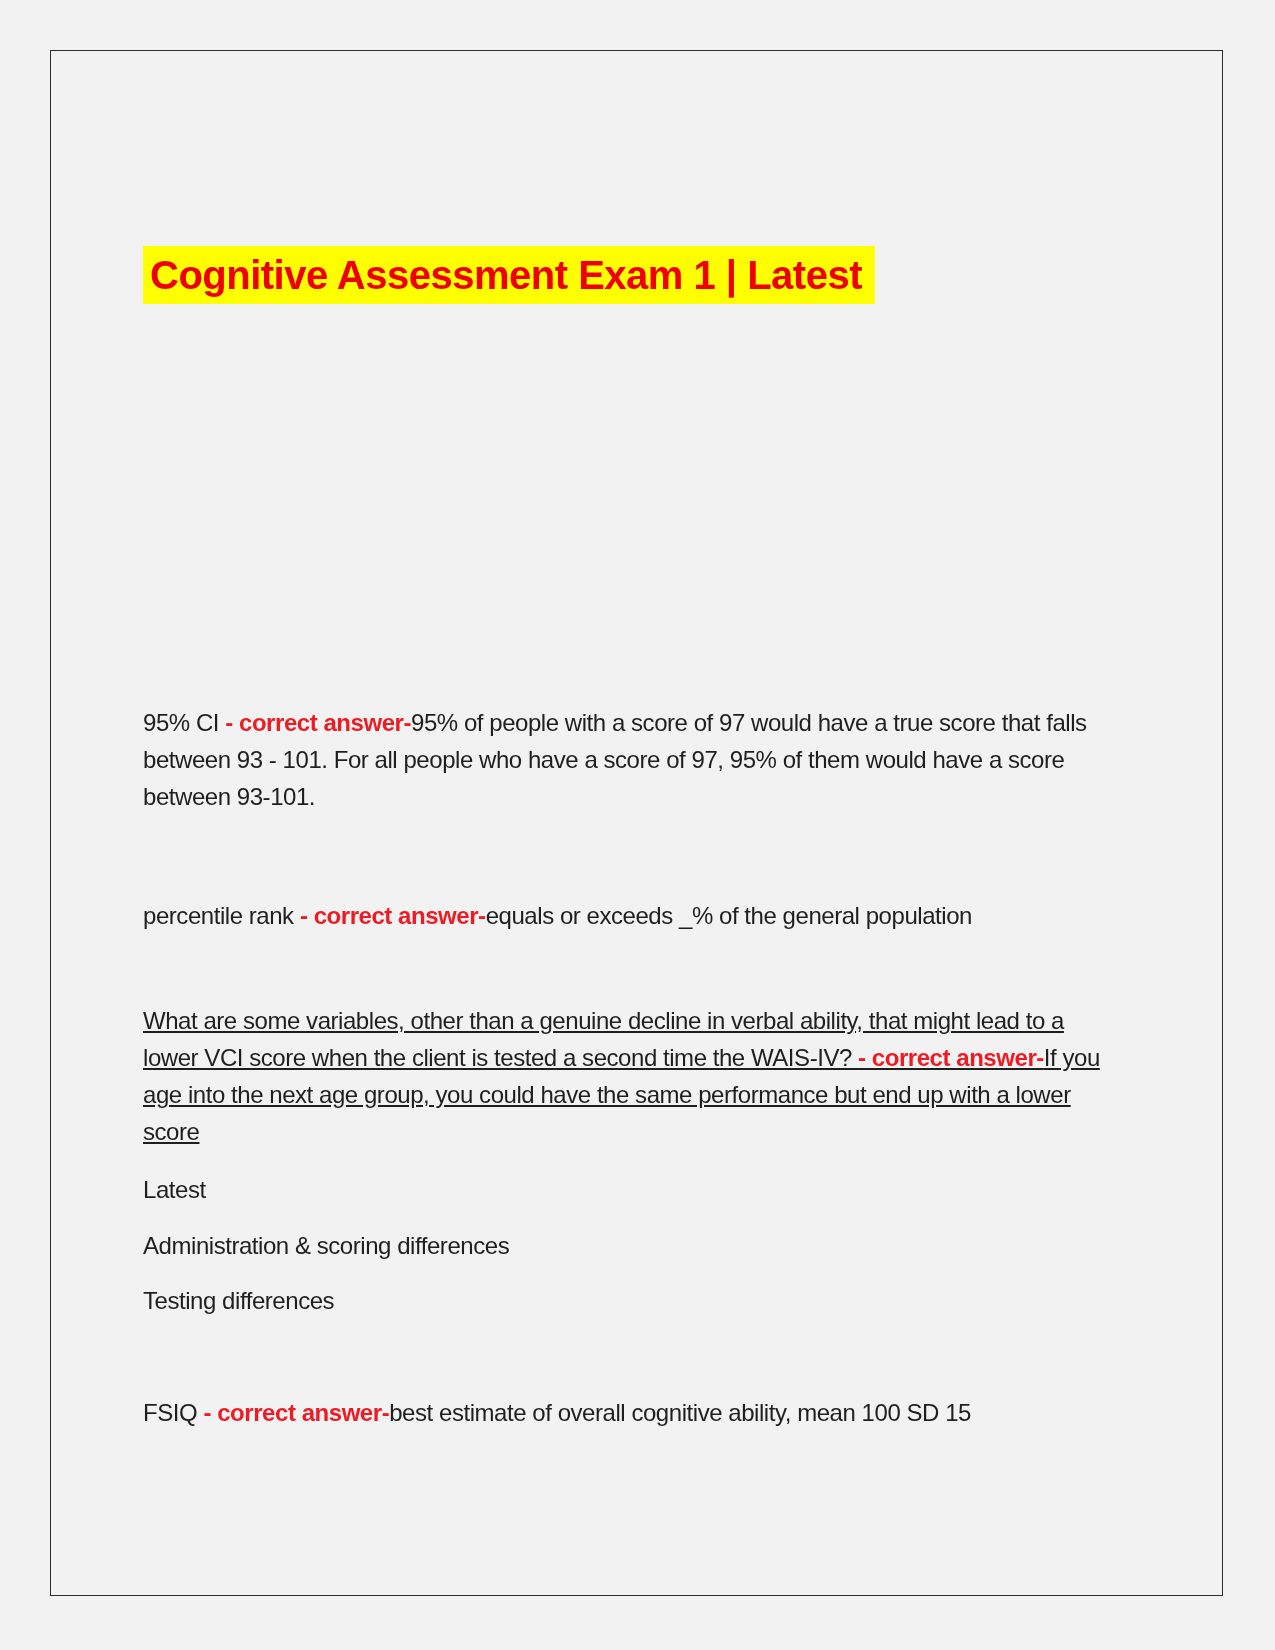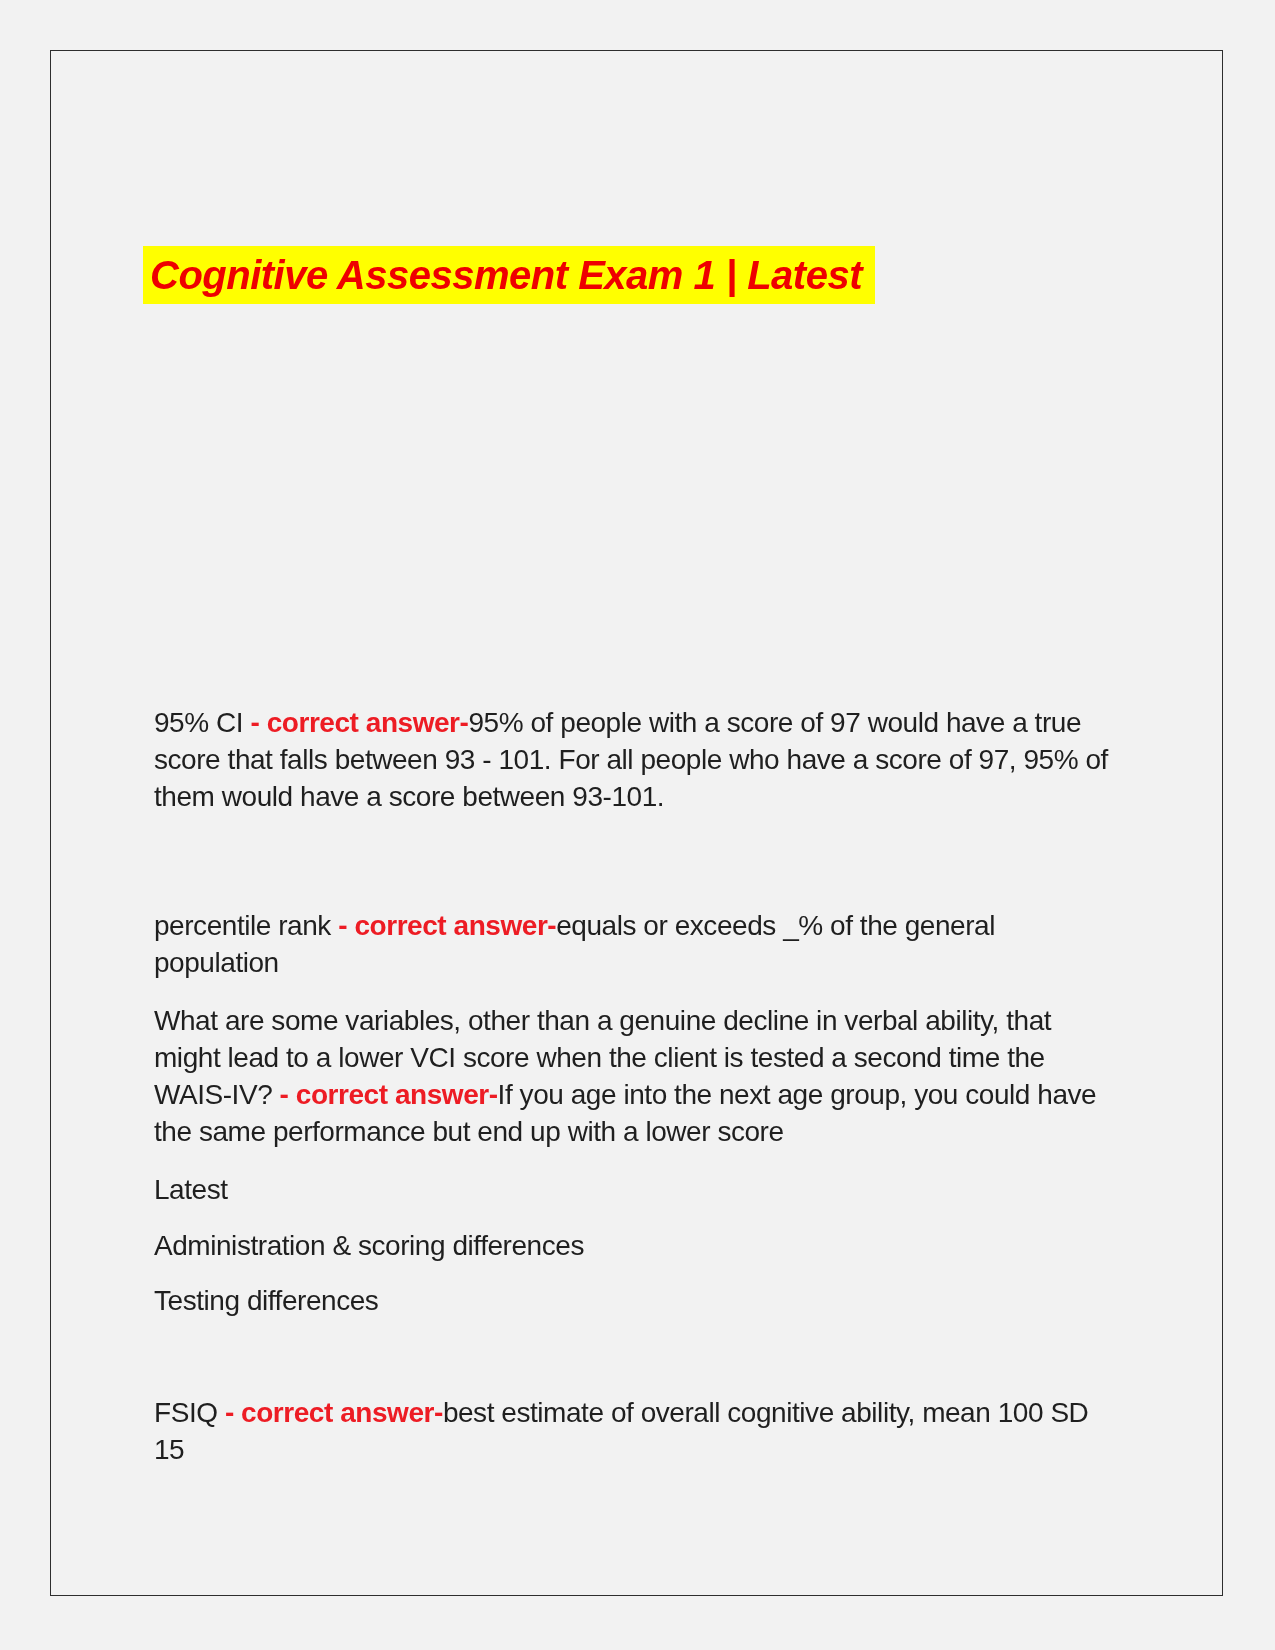--- a/index.html
+++ b/index.html
@@ -37,42 +37,41 @@
     font-size: 40px;
     font-weight: bold;
     line-height: 48px;
     color: var(--title-red, #ee0000);
     letter-spacing: -0.5px;
   }
   .hl {
     display: inline-block;
     background: var(--highlight, #ffff00);
     padding: 5px 13px 5px 7px;
-    font-style: italic;
   }
   .hl.second {
     margin-top: 7px;
   }
   .para {
     position: absolute;
-    left: 11px;
+    left: 0;
     width: 960px;
     margin: 0;
-    font-size: 28px;
+    font-size: 24px;
     line-height: 37px;
     letter-spacing: -0.45px;
     color: var(--body-text, #1f1f1f);
   }
   .marker {
     color: var(--answer-red, #ed1c24);
     font-weight: bold;
   }
   .p1 { top: 654px; }
-  .p2 { top: 847px; margin-top: 10px; }
-  .p3 { top: 952px; }
+  .p2 { top: 847px; }
+  .p3 { top: 952px; text-decoration: underline; }
   .p4 { top: 1121px; }
   .p5 { top: 1177px; }
   .p6 { top: 1232px; }
   .p7 { top: 1344px; }
 </style>
 </head>
 <body style="--page-background: #f2f2f2; --border: #2e2e2e; --highlight: #ffff00; --title-red: #ee0000; --answer-red: #ed1c24; --body-text: #1f1f1f;">
 
 <div class="page-border"></div>
 

